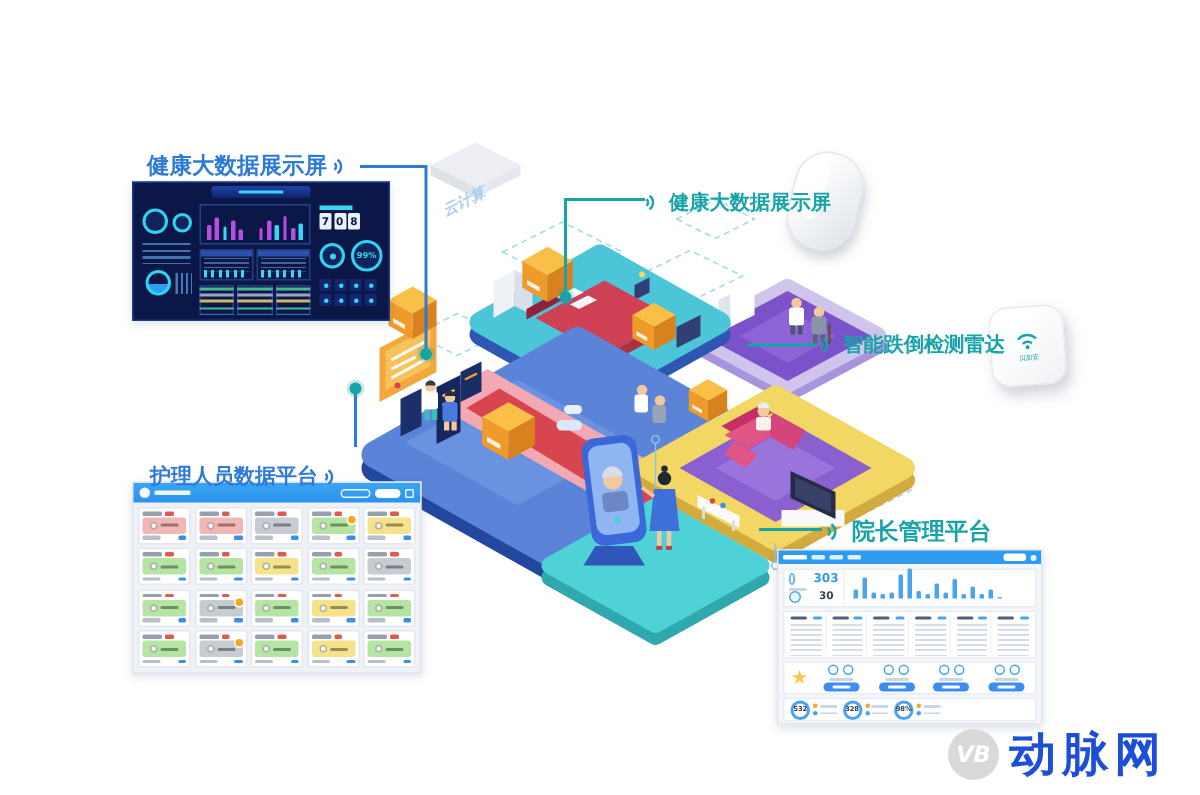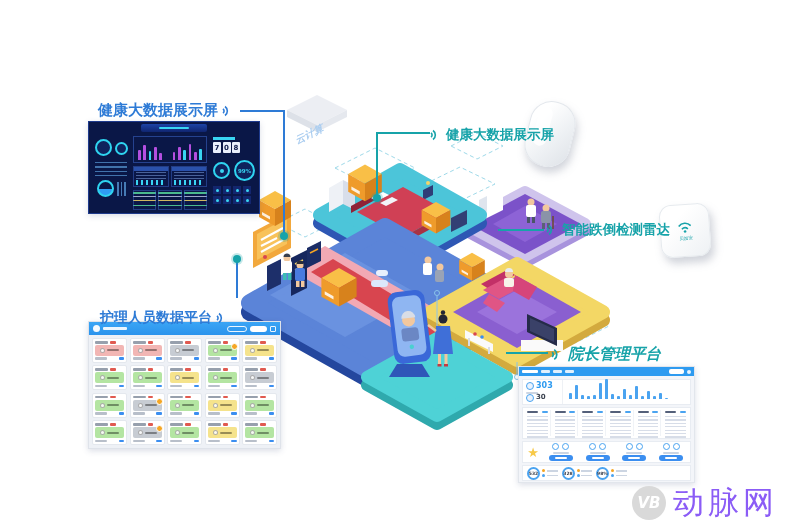--- a/index.html
+++ b/index.html
@@ -106,21 +106,21 @@
   .dd-header{position:absolute;left:0;top:0;right:0;height:9px;background:#2e9bf0;display:flex;align-items:center;
      padding:0 3px;gap:3px;}
   .dd-logo{width:16px;height:3.5px;background:#fff;border-radius:1px;}
   .dd-m{width:9px;height:2.5px;background:rgba(255,255,255,.85);border-radius:1px;}
   .dd-sp{flex:1;}
   .dd-pill{width:15px;height:5px;background:#fff;border-radius:2px;}
   .dd-dot{width:4px;height:4px;border-radius:50%;background:rgba(255,255,255,.9);}
   .dd section{position:absolute;left:3px;right:3px;background:#fff;border:1px solid #e8ecf2;box-sizing:border-box;}
   .dd-s1{top:12px;height:26px;display:flex;}
   .dd-stats{width:40px;border-right:1px solid #eef1f5;padding:2px 3px;box-sizing:border-box;}
-  .dd-statrow{display:flex;align-items:flex-start;gap:2px;margin-bottom:2px;}
+  .dd-statrow{display:flex;align-items:flex-start;gap:12px;margin-bottom:2px;}
   .dd-sticon{width:8px;height:8px;border-radius:50%;border:1.5px solid #4aa3f0;box-sizing:border-box;background:#eaf3fe;}
   .dd-statval{font-size:8px;font-weight:bold;color:#2e9bf0;line-height:1;}
   .dd-statval.small{font-size:7px;color:#39404e;}
   .dd-stdash{width:12px;height:2px;background:#ccd5e2;border-radius:1px;}
   .dd-bars{flex:1;display:flex;align-items:flex-end;gap:3.5px;padding:3px 6px 3px 6px;border-bottom:2px solid #fff;}
   .dd-bars b{display:block;width:2.5px;background:#4aa3f0;border-radius:1px 1px 0 0;}
   .dd-s2{top:40px;height:32px;display:flex;gap:2px;padding:2px;}
   .dd-col{flex:1;border-right:1px solid #f0f3f7;}
   .dd-col:last-child{border-right:none;}
   .dd-colhead{display:flex;justify-content:space-between;padding:1px 2px;}
@@ -141,21 +141,21 @@
   .dd-gring{width:13px;height:13px;border-radius:50%;border:2px solid #4aa3f0;box-sizing:border-box;display:flex;
      align-items:center;justify-content:center;font-size:4.5px;font-weight:bold;color:#39404e;}
   .dd-leg{display:flex;flex-direction:column;gap:1.5px;}
   .dd-legrow{display:flex;align-items:center;gap:1.5px;}
   .dd-ldot{width:3px;height:3px;border-radius:50%;}
   .dd-ldash{width:11px;height:1.5px;background:#ccd5e2;}
   
   .watermark{position:absolute;left:632px;top:482px;display:flex;align-items:center;gap:7px;z-index:8;}
   .wm-circle{width:34px;height:34px;border-radius:50%;background:#d9d9d9;color:#fff;font-weight:900;
      font-style:italic;font-size:15px;display:flex;align-items:center;justify-content:center;}
-  .wm-name{font-size:31px;font-weight:normal;color:#8b5cf6;letter-spacing:4px;}
+  .wm-name{font-size:31px;font-weight:bold;color:#1d4ed8;letter-spacing:4px;}
 </style>
 </head>
 <body>
 
 <div id="canvas">
 
 
   <svg id="scene" width="420" height="345" viewBox="0 0 420 345">
     <defs>
       <g id="cube">
@@ -393,21 +393,21 @@
   <div class="callout blue" style="left:100px;top:297px;font-size:14px;margin-top:12px;">
     <span>护理人员数据平台</span>
     <svg class="sigicon" width="12" height="12" viewBox="0 0 12 12">
       <path d="M3,1.5 A5.5,5.5 0 0 1 3,10.5" fill="none" stroke="#2e7bd6" stroke-width="1.6"></path>
       <path d="M1,3.8 A2.8,2.8 0 0 1 1,8.2" fill="none" stroke="#2e7bd6" stroke-width="1.6"></path>
     </svg>
   </div>
   <div class="line blueline" style="left:236px;top:262px;width:2px;height:36px;"></div>
   <div class="dot" style="left:233px;top:255px;"></div>
 
-  <div class="callout teal" style="left:551px;top:344px;font-size:15.5px;font-style:italic;">
+  <div class="callout teal" style="left:551px;top:344px;font-size:15.5px;">
     <svg class="sigicon" width="13" height="13" viewBox="0 0 12 12">
       <path d="M3,1.5 A5.5,5.5 0 0 1 3,10.5" fill="none" stroke="#17a3a9" stroke-width="1.6"></path>
       <path d="M1,3.8 A2.8,2.8 0 0 1 1,8.2" fill="none" stroke="#17a3a9" stroke-width="1.6"></path>
     </svg>
     <span>院长管理平台</span>
   </div>
   <div class="line tealline" style="left:506px;top:352px;width:42px;height:2px;"></div>
 
   <div class="shot hd">
     <div class="hd-top">

